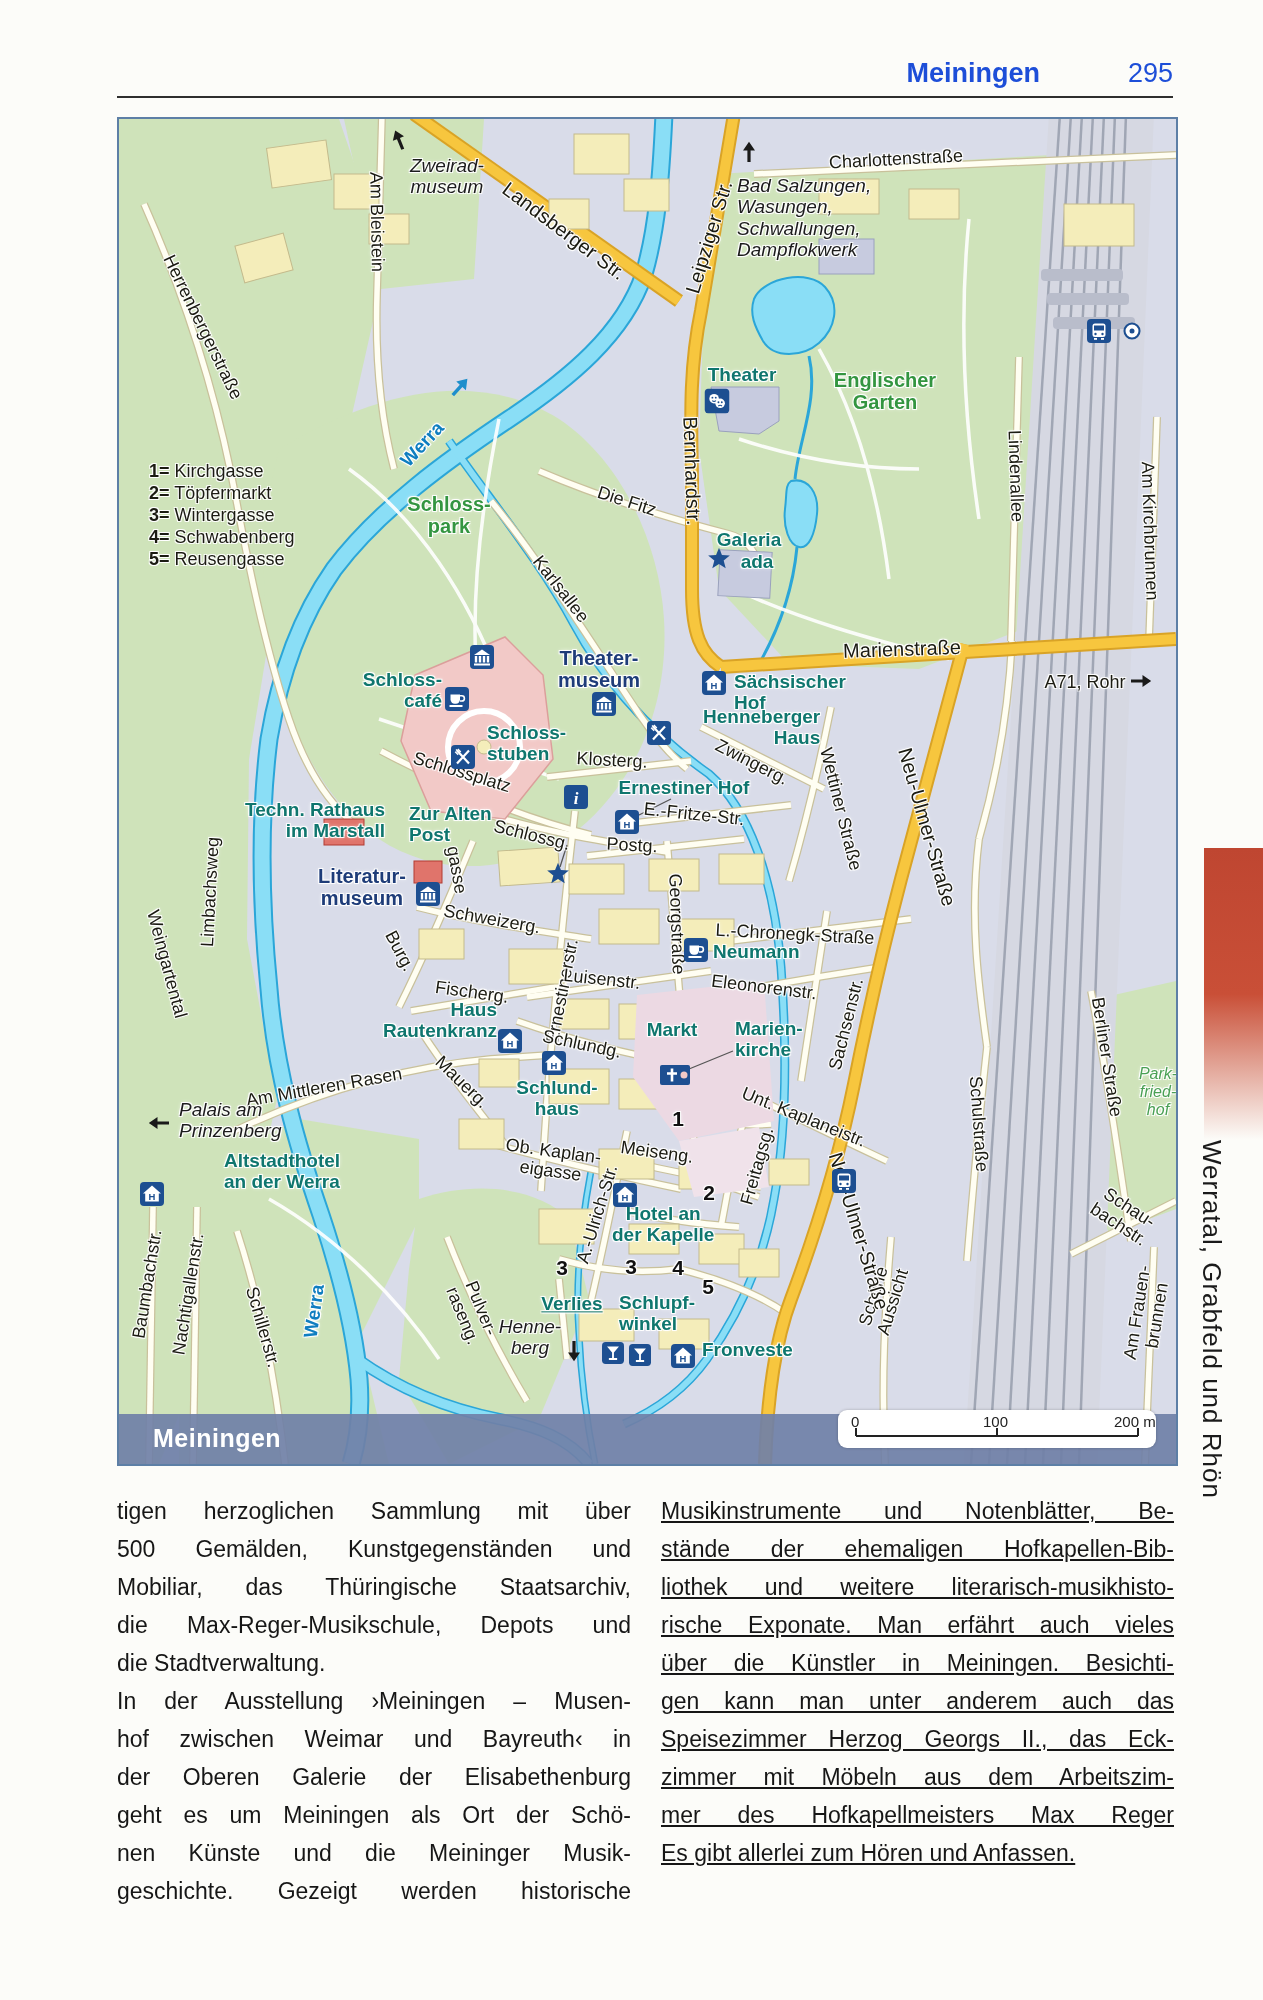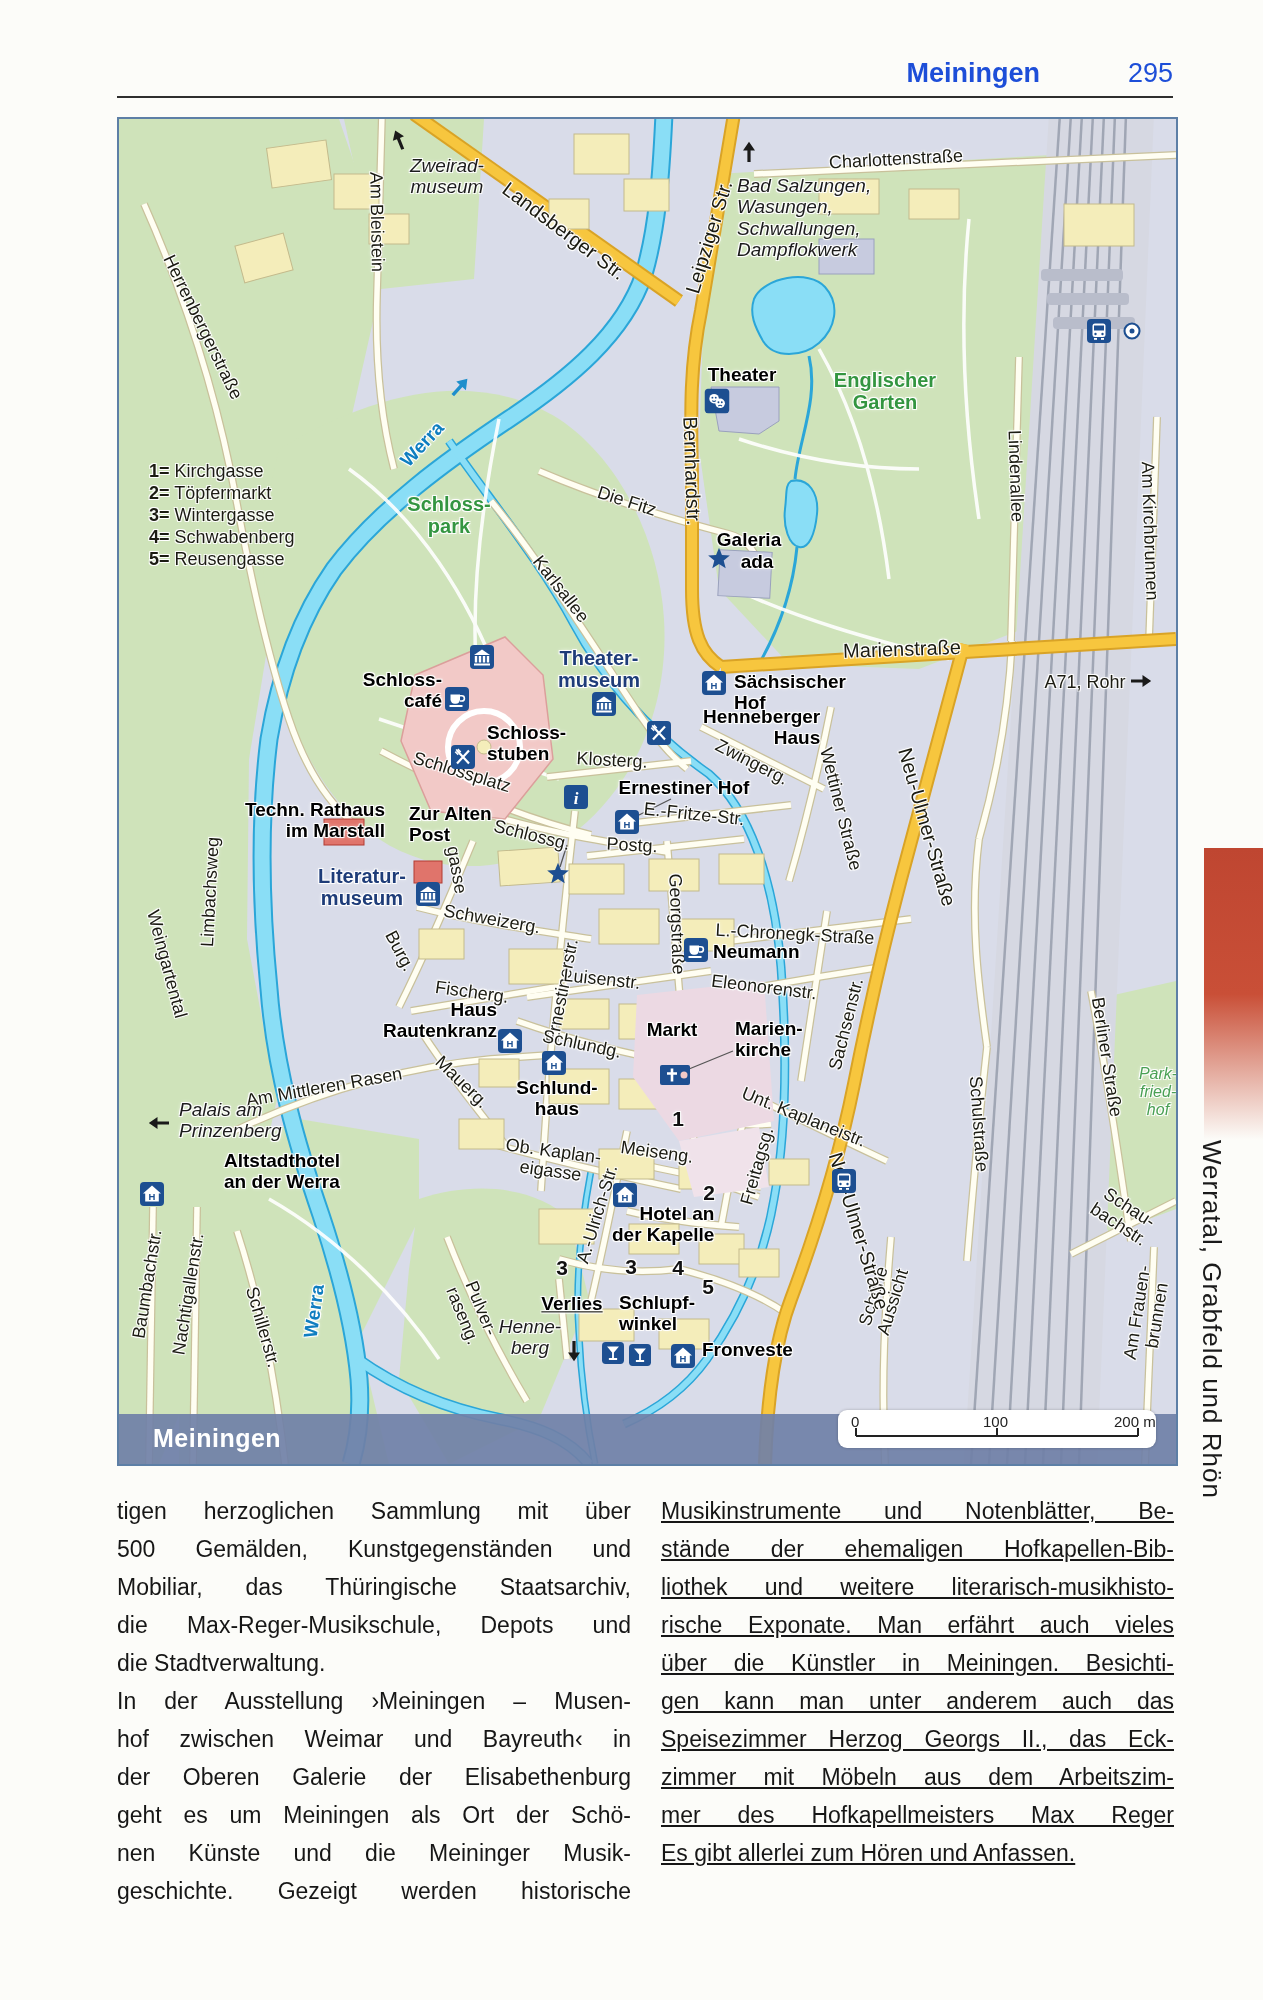--- a/index.html
+++ b/index.html
@@ -9,21 +9,21 @@
   #hdr .ttl{font-size:27px;font-weight:700;}
   #hdr .pg{font-size:27px;font-weight:400;margin-left:88px;}
   #rule{position:absolute;left:117px;top:96px;width:1056px;height:2px;background:#2e2e2e;}
   
   #map{position:absolute;left:117px;top:117px;width:1057px;height:1345px;background:#d9dce9;border:2px solid #5d7fa6;box-sizing:content-box;overflow:hidden;}
   #map svg.base{position:absolute;left:0;top:0;}
   .ml{position:absolute;white-space:pre;line-height:1.12;text-align:center;color:#1b1b12;
       text-shadow:-1px -1px 0 rgba(255,255,255,.9),1px -1px 0 rgba(255,255,255,.9),-1px 1px 0 rgba(255,255,255,.9),1px 1px 0 rgba(255,255,255,.9),0 0 4px rgba(255,255,255,.9);}
   .l-st{font-size:18px;}
   .l-stL{font-size:20px;}
-  .l-poi{font-size:19px;font-weight:700;color:#000000;}
+  .l-poi{font-size:19px;font-weight:700;color:#0f766e;}
   .l-poiB{font-size:20px;font-weight:700;color:#1e3c78;}
   .l-park{font-size:20px;font-weight:600;color:#339540;}
   .l-parkI{font-size:16px;font-style:italic;color:#4aa054;}
   .l-water{font-size:19px;font-weight:600;color:#0f7ec0;}
   .l-dest{font-size:19px;font-style:italic;color:#1c1c1c;}
   .l-num{font-size:21px;font-weight:700;color:#111;}
   .ml.u{text-decoration:underline;}
   .mi{position:absolute;transform:translate(-50%,-50%);}
   .mi svg{display:block;}
   #legend{position:absolute;left:30px;top:341px;font-size:18px;color:#1b1b12;line-height:22px;
@@ -362,21 +362,21 @@
         <div class="ml l-poi" style="left: 266px; top: 701px; transform: translate(-100%, -50%); text-align: right;">Techn. Rathaus
 im Marstall</div>
         <div class="ml l-poi" style="left: 594px; top: 833px; transform: translate(0px, -50%); text-align: left;">Neumann</div>
         <div class="ml l-poi" style="left: 378px; top: 901px; transform: translate(-100%, -50%); text-align: right;">Haus
 Rautenkranz</div>
         <div class="ml l-poi" style="left: 553px; top: 911px; transform: translate(-50%, -50%);">Markt</div>
         <div class="ml l-poi" style="left: 616px; top: 920px; transform: translate(0px, -50%); text-align: left;">Marien-
 kirche</div>
         <div class="ml l-poi" style="left: 438px; top: 979px; transform: translate(-50%, -50%);">Schlund-
 haus</div>
-        <div class="ml l-poi" style="left: 493px; top: 1105px; transform: translate(0px, -50%); text-align: right;">Hotel an
+        <div class="ml l-poi" style="left: 493px; top: 1105px; transform: translate(0px, -50%); text-align: center;">Hotel an
 der Kapelle</div>
         <div class="ml l-poi u" style="left: 453px; top: 1185px; transform: translate(-50%, -50%);">Verlies</div>
         <div class="ml l-poi" style="left: 500px; top: 1194px; transform: translate(0px, -50%); text-align: left;">Schlupf-
 winkel</div>
         <div class="ml l-poi" style="left: 583px; top: 1231px; transform: translate(0px, -50%); text-align: left;">Fronveste</div>
         <div class="ml l-poi" style="left: 105px; top: 1052px; transform: translate(0px, -50%); text-align: left;">Altstadthotel
 an der Werra</div>
         <div class="ml l-poiB" style="left: 480px; top: 550px; transform: translate(-50%, -50%);">Theater-
 museum</div>
         <div class="ml l-poiB" style="left: 243px; top: 768px; transform: translate(-50%, -50%);">Literatur-

